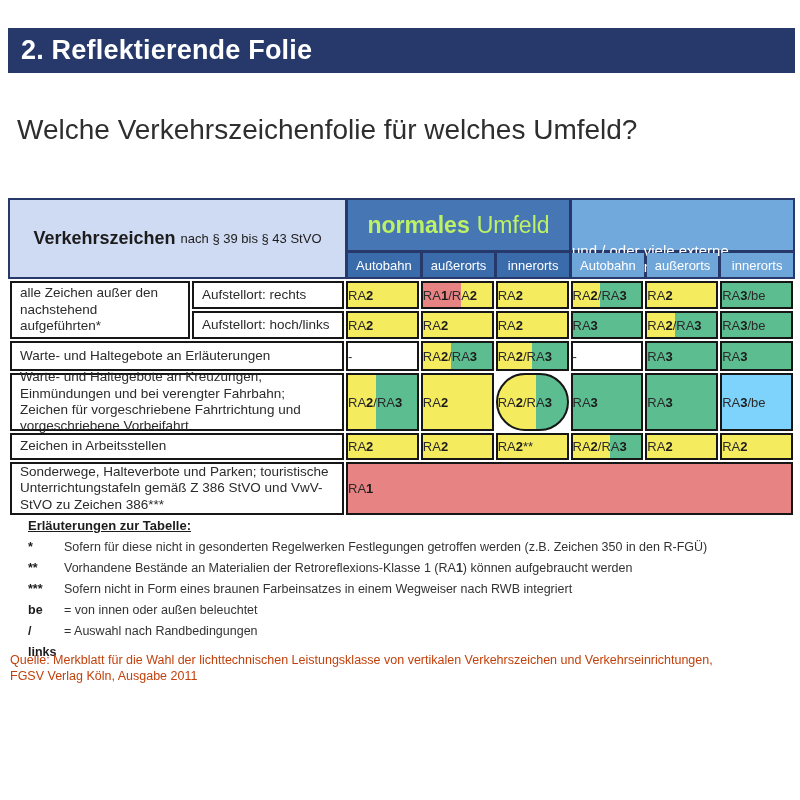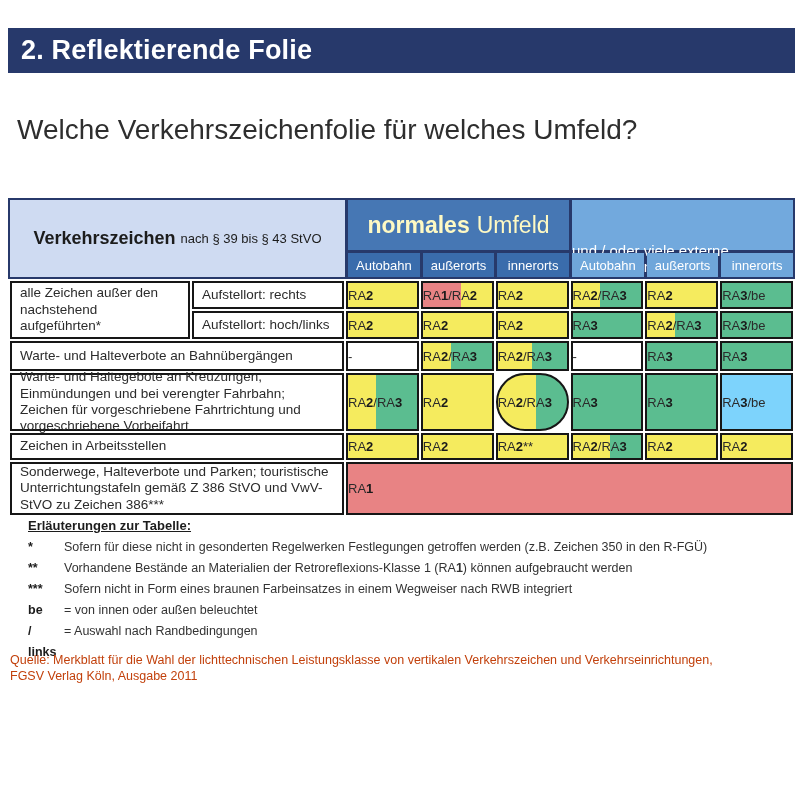--- a/index.html
+++ b/index.html
@@ -26,21 +26,21 @@
     grid-template-rows:50px 24px;
     gap:3px;background:#27396B;border:2px solid #27396B;
   }
   .thead >div{display:flex;align-items:center;justify-content:center;}
   .corner{
     grid-row:1 / span 2;grid-column:1 / span 2;background:#CFDBF2;color:#1c1c1c;
   }
   .corner b{font-size:18px;}
   .corner span{font-size:13px;margin-left:5px;}
   .banner-n{
-    grid-column:3 / span 3;background:#4677B4;color:#fef9c3;font-size:23px;
+    grid-column:3 / span 3;background:#4677B4;color:#bef264;font-size:23px;
   }
   .banner-n b{margin-right:7px;}
   .banner-h{
     grid-column:6 / span 3;background:#72A9DD;color:#fff;
     flex-direction:column;line-height:1.05;gap:24px;
   }
   .banner-h .l1{font-size:22px;}
   .banner-h .l1 b{margin-right:5px;}
   .banner-h .l1 .small{font-size:12px;margin-right:5px;}
   .banner-h .l2{font-size:15px;margin-top:20px;}
@@ -111,21 +111,21 @@
       <div class="cell val" style="background: linear-gradient(90deg, rgb(245, 235, 94) 40%, rgb(91, 189, 144) 40%);">RA<b>2</b>/RA<b>3</b></div>
       <div class="cell val" style="background: rgb(245, 235, 94);">RA<b>2</b></div>
       <div class="cell val" style="background: rgb(91, 189, 144);">RA<b>3</b>/be</div>
       <div class="cell lab">Aufstellort: hoch/links</div>
       <div class="cell val" style="background: rgb(245, 235, 94);">RA<b>2</b></div>
       <div class="cell val" style="background: rgb(245, 235, 94);">RA<b>2</b></div>
       <div class="cell val" style="background: rgb(245, 235, 94);">RA<b>2</b></div>
       <div class="cell val" style="background: rgb(91, 189, 144);">RA<b>3</b></div>
       <div class="cell val" style="background: linear-gradient(90deg, rgb(245, 235, 94) 40%, rgb(91, 189, 144) 40%);">RA<b>2</b>/RA<b>3</b></div>
       <div class="cell val" style="background: rgb(91, 189, 144);">RA<b>3</b>/be</div>
-      <div class="cell lab" style="grid-column: 1 / span 2;">Warte- und Halteverbote an Bahnübergängen</div>
+      <div class="cell lab" style="grid-column: 1 / span 2;">Warte- und Haltegebote an Erläuterungen</div>
       <div class="cell val">-</div>
       <div class="cell val" style="background: linear-gradient(90deg, rgb(245, 235, 94) 40%, rgb(91, 189, 144) 40%);">RA<b>2</b>/RA<b>3</b></div>
       <div class="cell val" style="background: linear-gradient(90deg, rgb(245, 235, 94) 50%, rgb(91, 189, 144) 50%);">RA<b>2</b>/RA<b>3</b></div>
       <div class="cell val">-</div>
       <div class="cell val" style="background: rgb(91, 189, 144);">RA<b>3</b></div>
       <div class="cell val" style="background: rgb(91, 189, 144);">RA<b>3</b></div>
       <div class="cell lab" style="grid-column: 1 / span 2;">Warte- und Haltegebote an Kreuzungen, Einmündungen und bei verengter Fahrbahn; Zeichen für vorgeschriebene Fahrtrichtung und vorgeschriebene Vorbeifahrt</div>
       <div class="cell val" style="background: linear-gradient(90deg, rgb(245, 235, 94) 40%, rgb(91, 189, 144) 40%);">RA<b>2</b>/RA<b>3</b></div>
       <div class="cell val" style="background: rgb(245, 235, 94);">RA<b>2</b></div>
       <div class="cell val" style="background: linear-gradient(90deg, rgb(245, 235, 94) 55%, rgb(91, 189, 144) 55%); border-radius: 29px;">RA<b>2</b>/RA<b>3</b></div>

